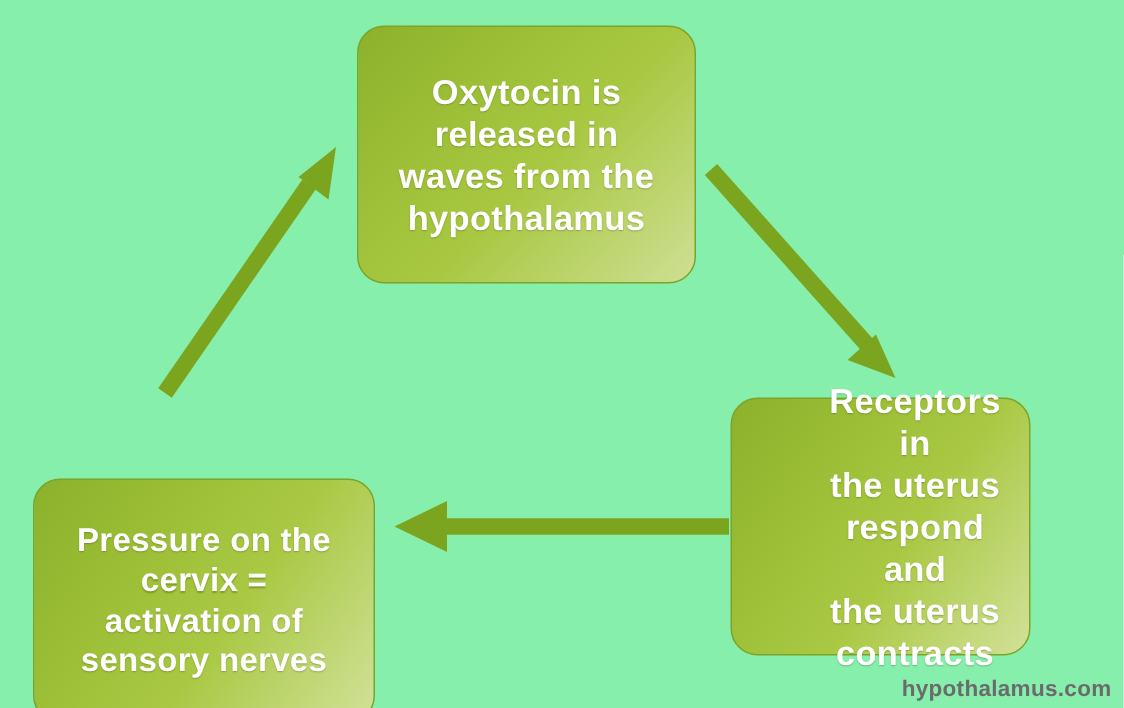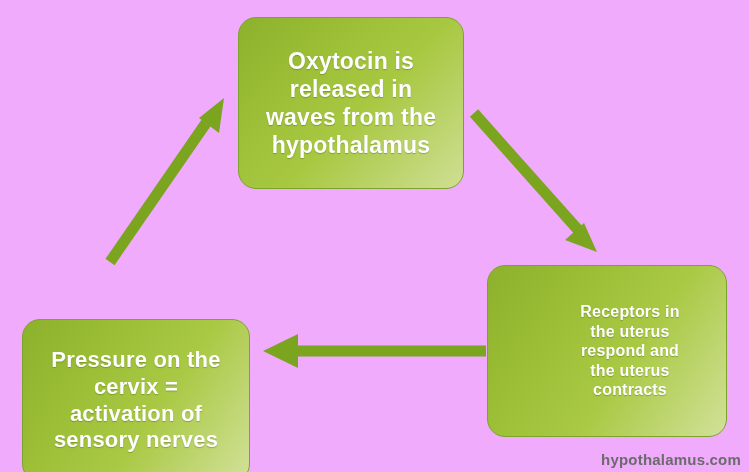--- a/index.html
+++ b/index.html
@@ -7,21 +7,21 @@
     padding: 0;
     background: #ffffff;
   }
   body {
     font-family: "Liberation Sans", sans-serif;
   }
   #canvas {
     position: relative;
     width: 749px;
     height: 472px;
-    background: #f0abfc;
+    background: #86efac;
     overflow: hidden;
   }
   .node {
     position: absolute;
     border-radius: 18px;
     box-sizing: border-box;
     display: flex;
     align-items: center;
     justify-content: center;
     text-align: center;
@@ -36,23 +36,23 @@
     left: 238px;
     top: 17px;
     width: 226px;
     height: 172px;
     font-size: 23px;
     background: linear-gradient(135deg, #8cb12c 0%, #9cbe36 28%, #a8c842 55%, #cfdf94 100%);
   }
   .node-right {
     left: 487px;
     top: 265px;
-    width: 240px;
+    width: 200px;
     height: 172px;
-    font-size: 16px;
+    font-size: 23px;
     background: linear-gradient(125deg, #8cb12c 0%, #9cbe36 30%, #a9c944 58%, #d2e199 100%);
     padding-left: 46px;
   }
   .node-left {
     left: 22px;
     top: 271px;
     width: 228px;
     height: 163px;
     font-size: 22px;
     background: linear-gradient(125deg, #8cb12c 0%, #9cbe36 30%, #a9c944 58%, #d2e199 100%);

